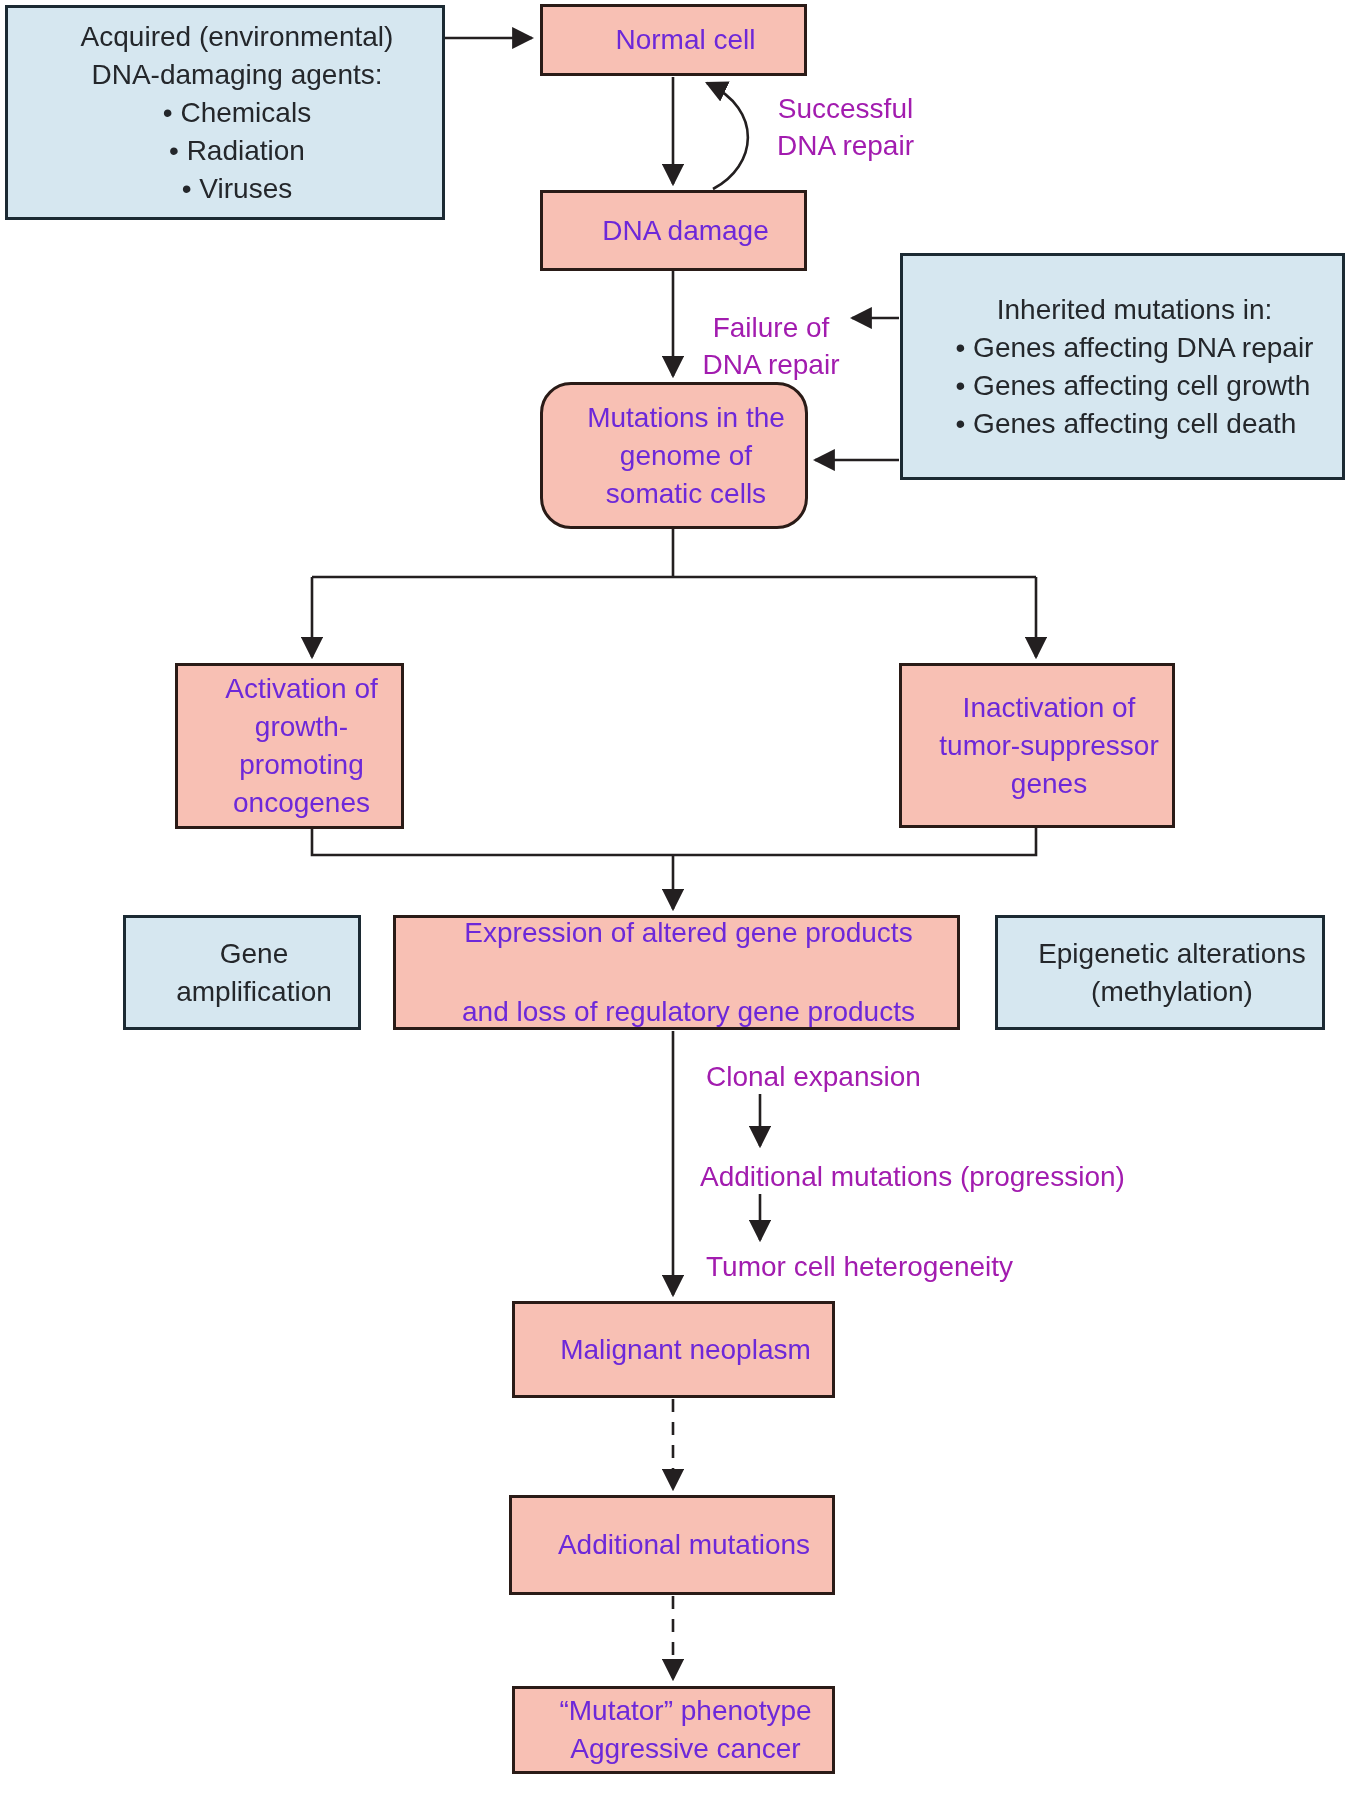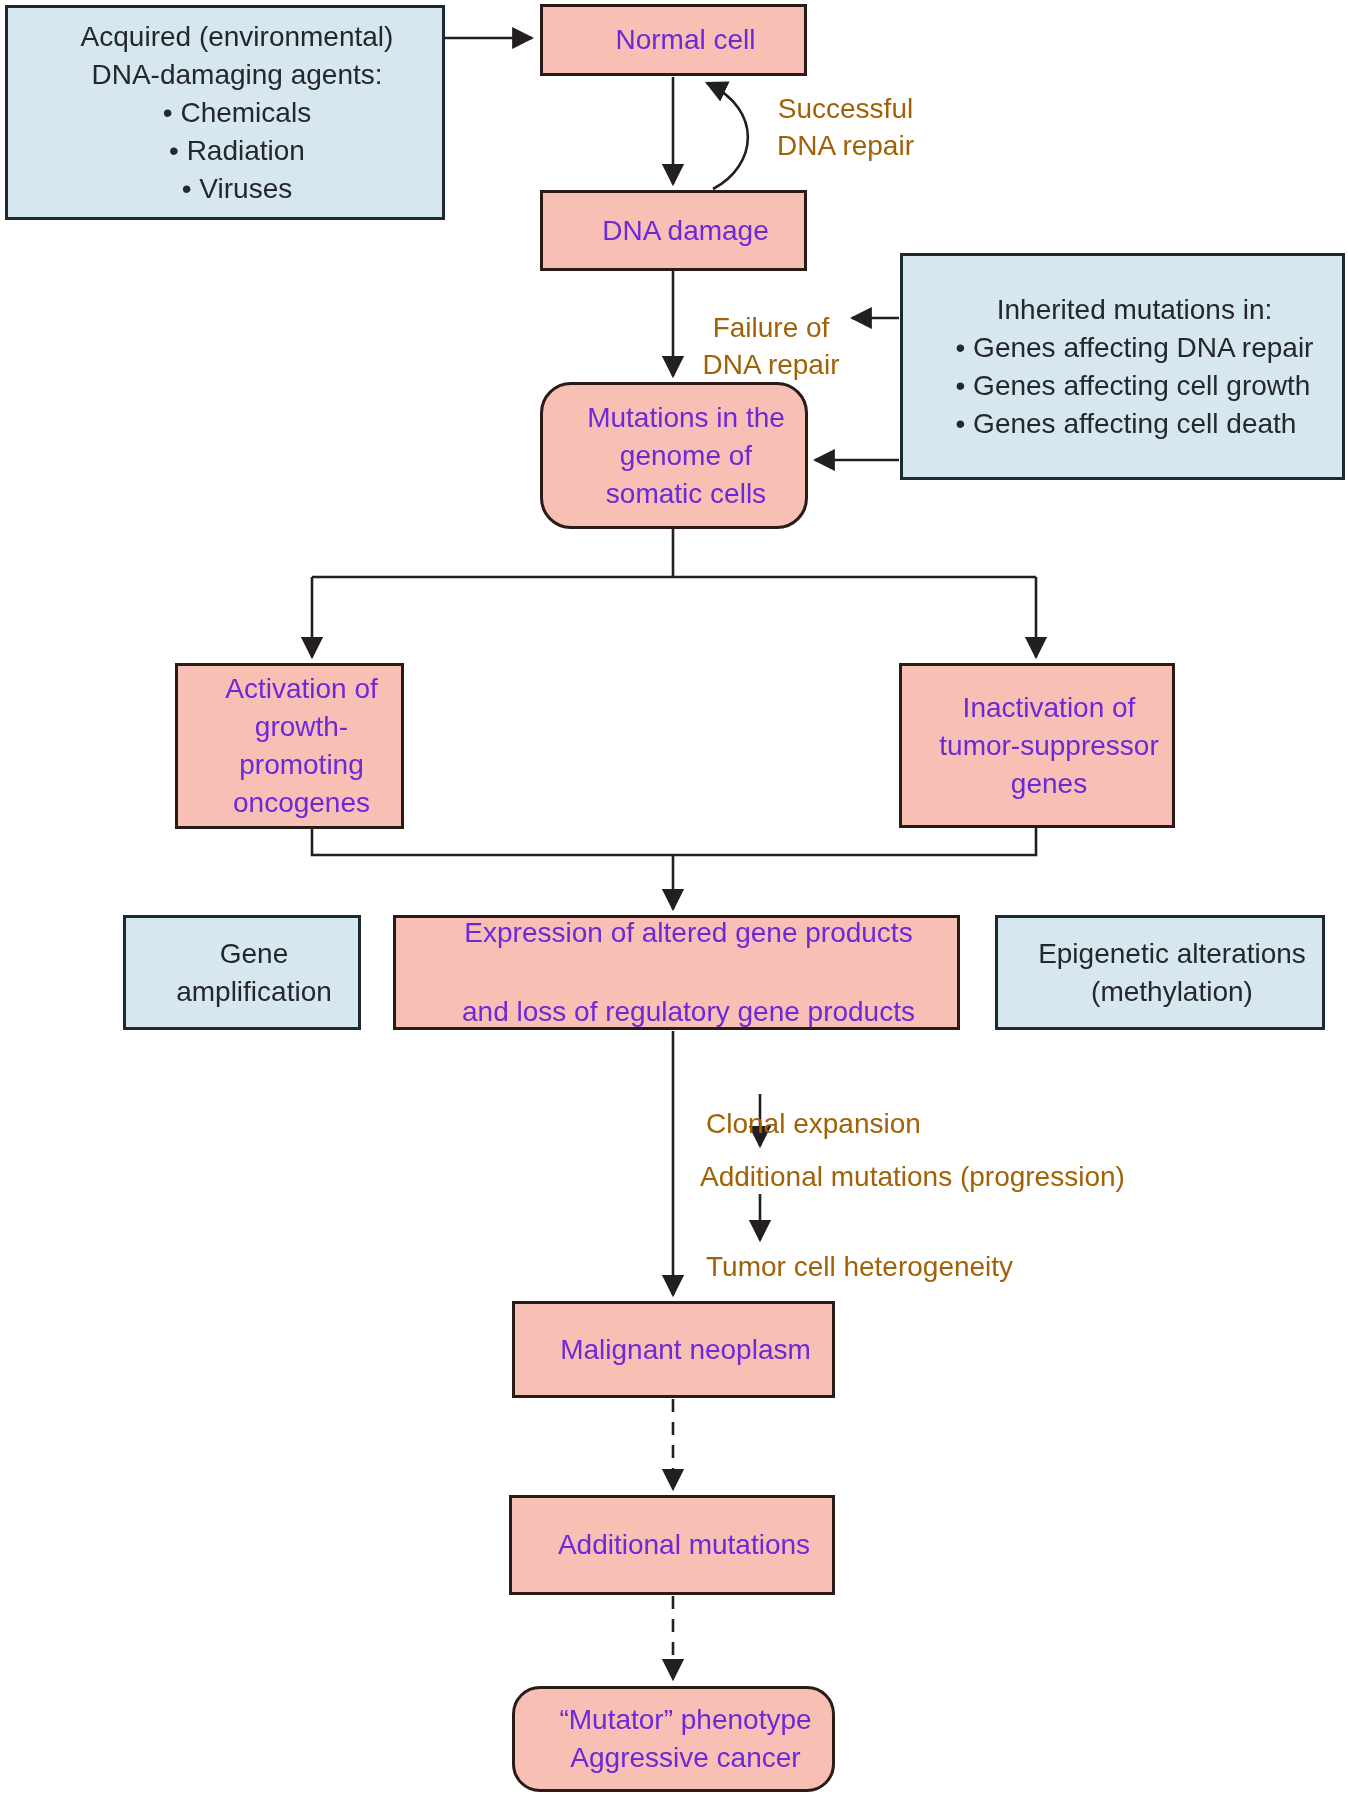--- a/index.html
+++ b/index.html
@@ -6,21 +6,21 @@
   body{font-family:"Liberation Sans","DejaVu Sans",sans-serif;color:#231f20;}
   .stage{position:relative;width:1348px;height:1797px;background:#ffffff;overflow:hidden;}
   svg.wires{position:absolute;left:0;top:0;width:1348px;height:1797px;}
   .box{position:absolute;box-sizing:border-box;display:flex;flex-direction:column;justify-content:center;
        align-items:center;text-align:center;font-size:28px;line-height:38px;padding-left:24px;}
   .box span{display:block;width:100%;}
   .pink{background:#f8c0b4;border:3px solid #2a1b17;color:#6d28d9;}
   .blue{background:#d6e7f0;border:3px solid #1c2a33;color:#24272b;}
   .bullets{display:inline-block;width:auto;text-align:left;align-self:center;}
   .bullets span{display:block;width:auto;}
-  .freelabel{position:absolute;font-size:28px;line-height:37px;color:#a16207;white-space:nowrap;}
+  .freelabel{position:absolute;font-size:28px;line-height:37px;color:#a21caf;white-space:nowrap;}
   .center{text-align:center;}
 </style>
 </head>
 <body>
 
 <div class="stage">
 
   <svg class="wires" viewBox="0 0 1348 1797">
     <defs>
       <marker id="ah" viewBox="0 0 10 10" markerWidth="8.5" markerHeight="8.5" refX="9" refY="5" orient="auto">
@@ -106,34 +106,34 @@
   </div>
 
   <div class="box pink" style="left:512px;top:1301px;width:323px;height:97px;">
     <span>Malignant neoplasm</span>
   </div>
 
   <div class="box pink" style="left:509px;top:1495px;width:326px;height:100px;">
     <span>Additional mutations</span>
   </div>
 
-  <div class="box pink" style="left:512px;top:1686px;width:323px;height:106px;border-radius:28px;">
+  <div class="box pink" style="left:512px;top:1686px;width:323px;height:88px;">
     <span>“Mutator” phenotype</span>
     <span>Aggressive cancer</span>
   </div>
 
   <div class="freelabel center" style="left:748px;top:90px;width:195px;">
     <div>Successful</div>
     <div>DNA repair</div>
   </div>
 
   <div class="freelabel center" style="left:690px;top:309px;width:162px;">
     <div>Failure of</div>
     <div>DNA repair</div>
   </div>
 
-  <div class="freelabel" style="left:706px;top:1058px;margin-top:47px;">Clonal expansion</div>
+  <div class="freelabel" style="left:706px;top:1058px;">Clonal expansion</div>
 
   <div class="freelabel" style="left:700px;top:1158px;">Additional mutations (progression)</div>
 
   <div class="freelabel" style="left:706px;top:1248px;">Tumor cell heterogeneity</div>
 
 </div>
 
 </body></html>

